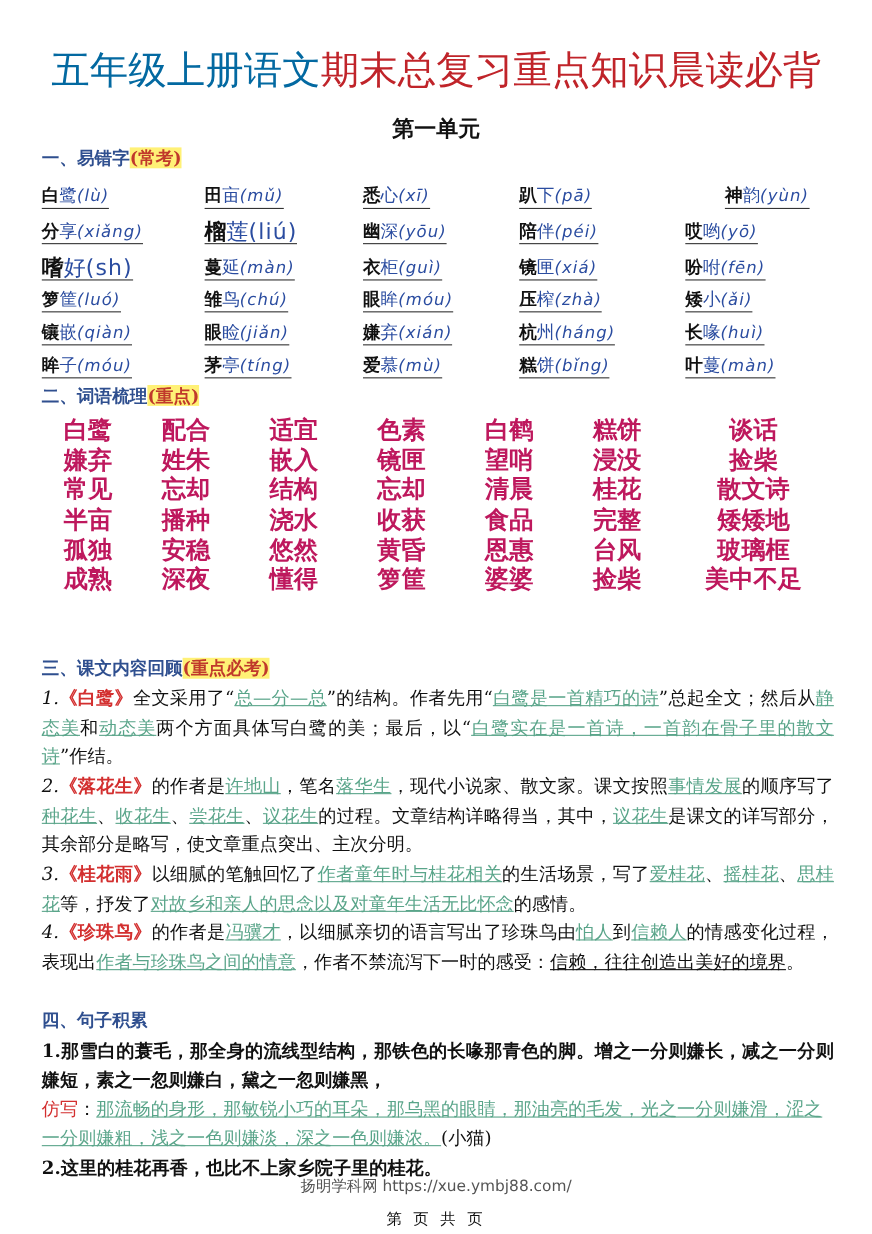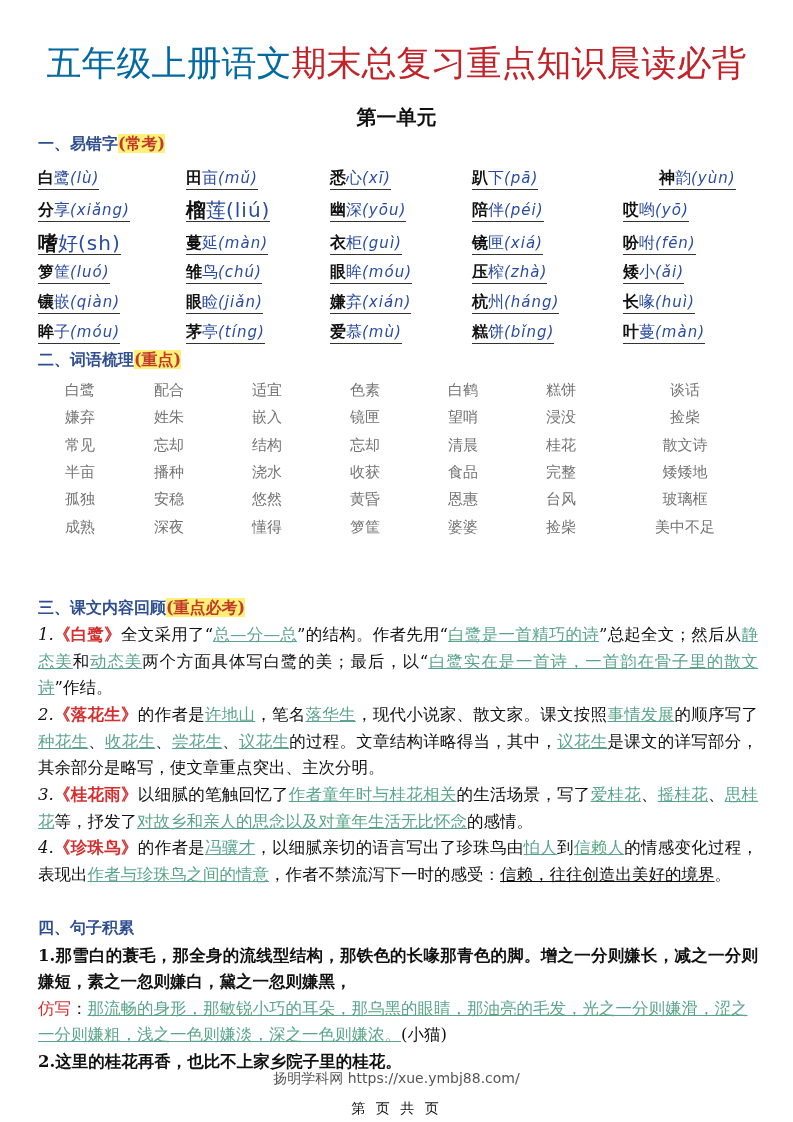--- a/index.html
+++ b/index.html
@@ -13,21 +13,21 @@
   .sec { position: absolute; left: 38px; font-size: 16px; font-weight: bold; color: #2f4f8f; white-space: nowrap; }
   .sec .tag { color: #c0392b; background: #fff176; font-weight: bold; }
   .cell { position: absolute; font-size: 16px; white-space: nowrap; border-bottom: 1.5px solid #333; padding-bottom: 1px; line-height: 20px; }
   .cell .k { color: #111; font-weight: bold; }
   .cell .b { color: #2a4ca0; }
   .cell .py { color: #2a4ca0; font-style: italic; font-family: "DejaVu Sans", sans-serif; font-size: 15px; letter-spacing: 1px; }
   .cell.big { font-size: 20px; }
   .cell.big .py { font-style: normal; font-size: 20px; }
   .words { position: absolute; left: 40px; top: 377px; width: 720px; }
   .wrow { display: flex; height: 27.3px; align-items: center; }
-  .w { font-size: 15px; color: #737373; font-weight: normal; text-align: center; }
+  .w { font-size: 22px; color: #be185d; font-weight: bold; text-align: center; }
   .w:nth-child(1){width:80px;} .w:nth-child(2){width:98px;} .w:nth-child(3){width:98px;}
   .w:nth-child(4){width:98px;} .w:nth-child(5){width:98px;} .w:nth-child(6){width:98px;} .w:nth-child(7){width:150px;}
   .para { position: absolute; left: 38px; width: 720px; font-size: 16.5px; line-height: 26.5px; text-align: justify; }
   .para .r { color: #d32f2f; font-weight: bold; }
   .para .g { color: #5aa58a; text-decoration: underline; text-decoration-color: #5aa58a; }
   .para .u { text-decoration: underline; }
   .para i.num { font-style: italic; }
   .sent { position: absolute; left: 38px; width: 720px; font-size: 16.5px; line-height: 26px; font-weight: bold; text-align: justify; }
   .imit { position: absolute; left: 38px; width: 720px; font-size: 16.5px; line-height: 26px; }
   .imit .lbl { color: #d32f2f; font-weight: normal; }

